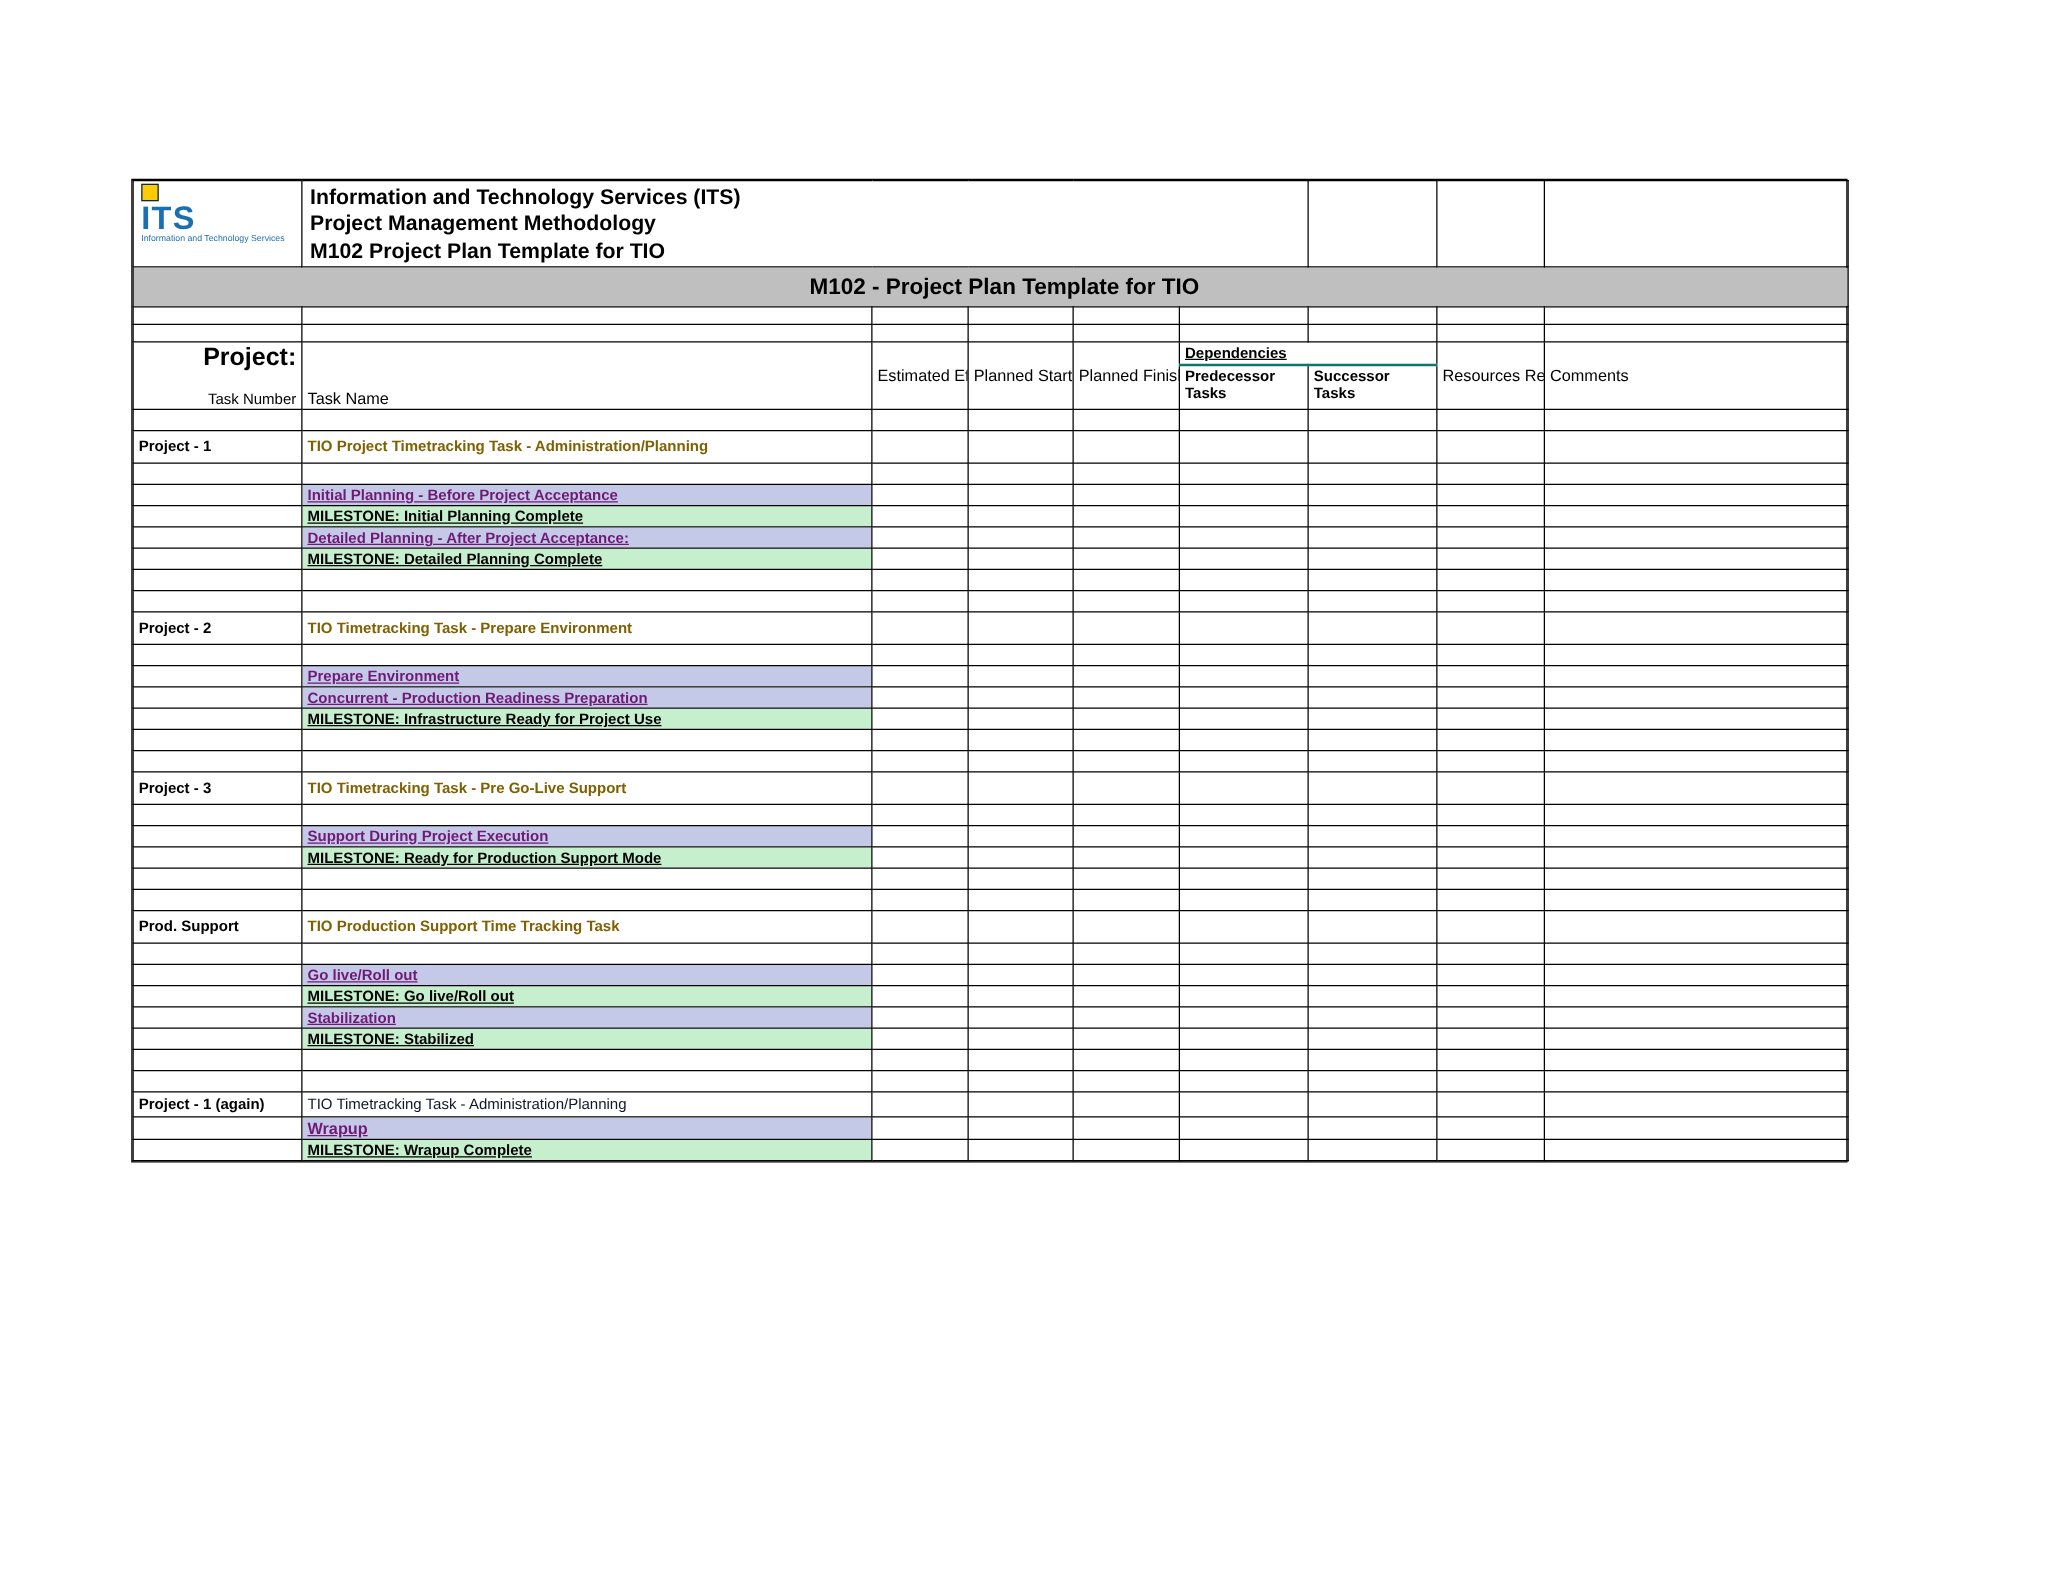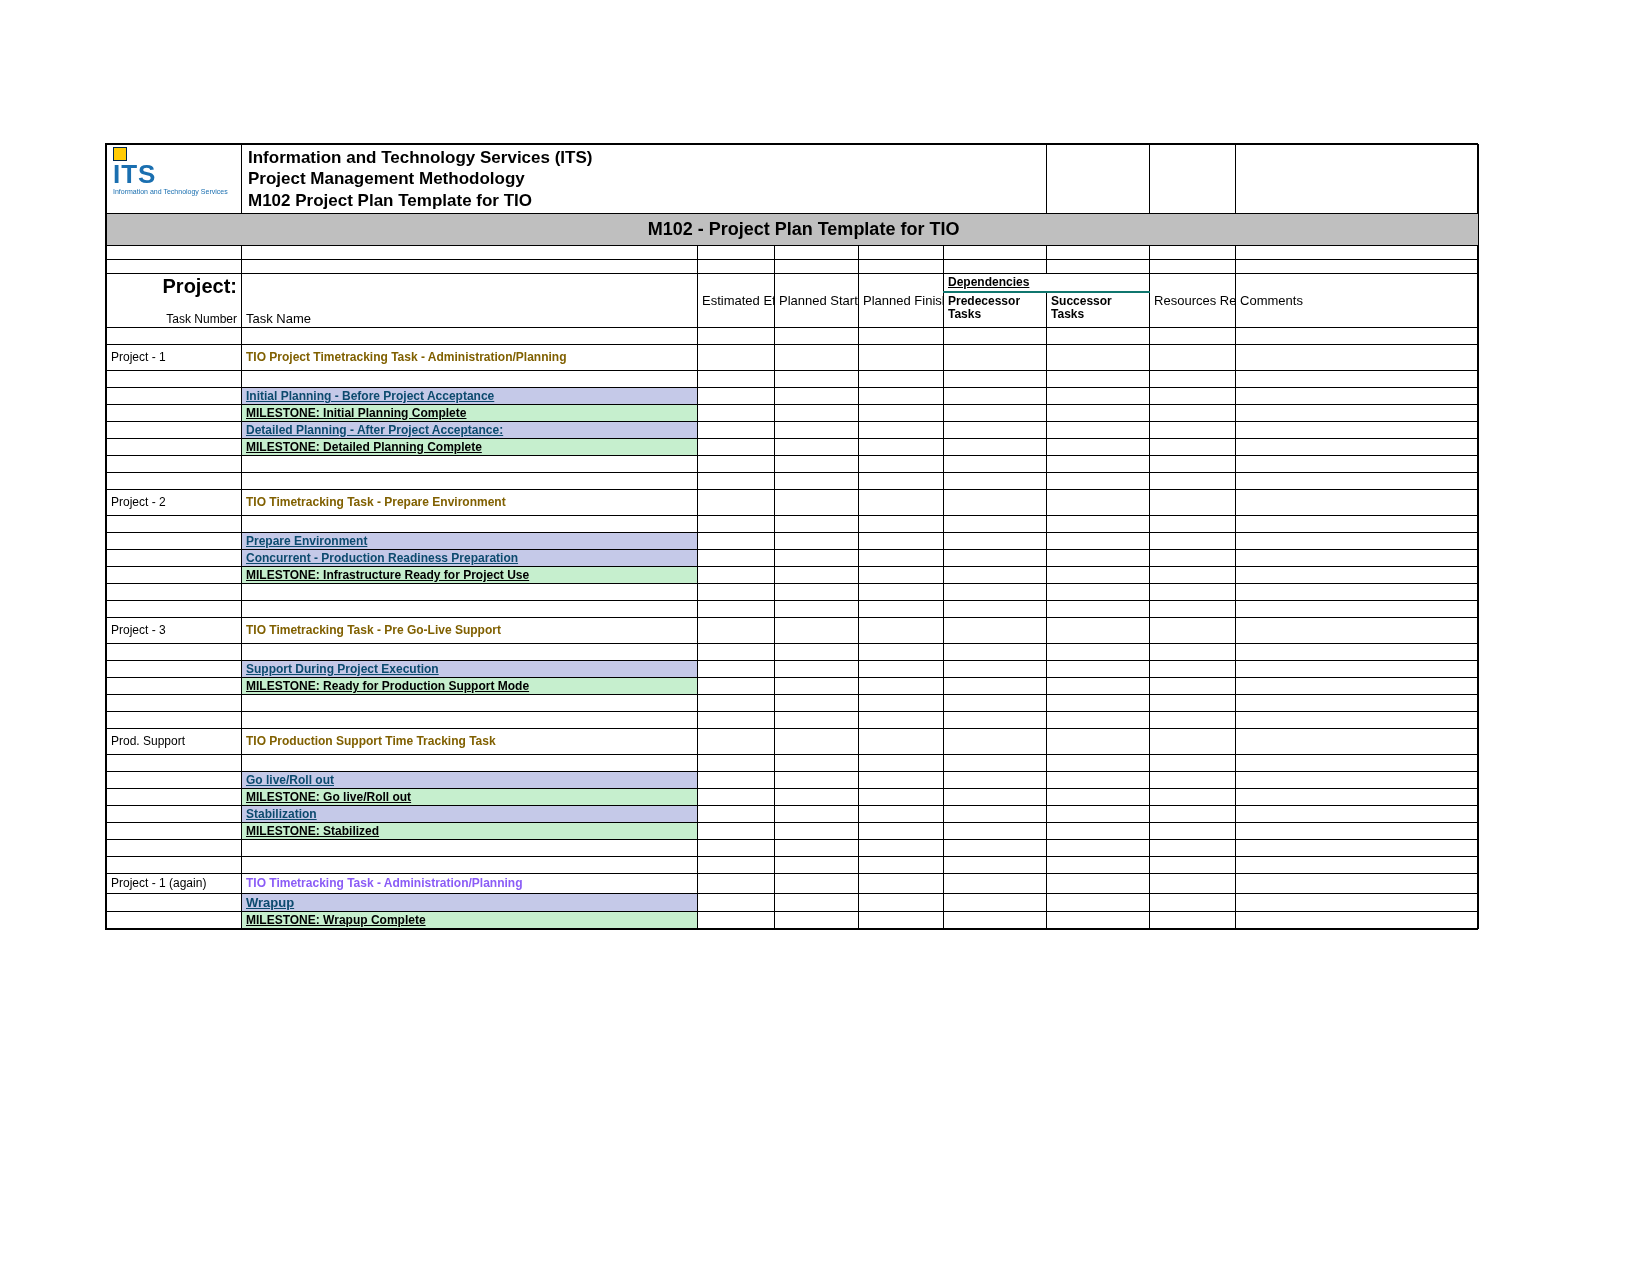--- a/index.html
+++ b/index.html
@@ -69,24 +69,24 @@
     padding-left:26px;
   }
 
   .thin td { height:14px; }
   .project-label { font-size:20px; font-weight:700; }
   .dep-hdr { text-decoration:underline; border-bottom:2px solid #0f766e; height:18px; font-size:12px; text-align:left; font-weight:700; }
   .dep-sub { height:34px; font-size:12px; font-weight:700; text-align:left; vertical-align:top; white-space:normal; line-height:1.1; padding-top:2px;margin-left:16px; }
   .resp-clip { height:54px; overflow:hidden; }
 
   .row td { height:17px; font-size:12px; }
-  .tnum { font-weight:400; font-size:12px; }
+  .tnum { font-weight:700; font-size:12px; }
   .section-title { font-weight:700; color:#806000; font-size:15px; }
-  .section-title2 { font-weight:700; color:#8b5cf6; font-size:13px; }
-  .subtask  { background:#c5c9e8; font-weight:700; text-decoration:underline; font-size:12.5px; color:#0c4a6e; }
+  .section-title2 { font-weight:400; color:#0f172a; font-size:13px; }
+  .subtask  { background:#c5c9e8; font-weight:700; text-decoration:underline; font-size:12.5px; color:#701a75; }
   .milestone{ background:#c6efce; font-weight:700; text-decoration:underline; font-size:12px; color:#000; }
 </style>
 </head>
 <body>
 <div class="canvas">
 <div class="sheet">
 
 <table>
 <colgroup>
   <col class="c-tasknum">

